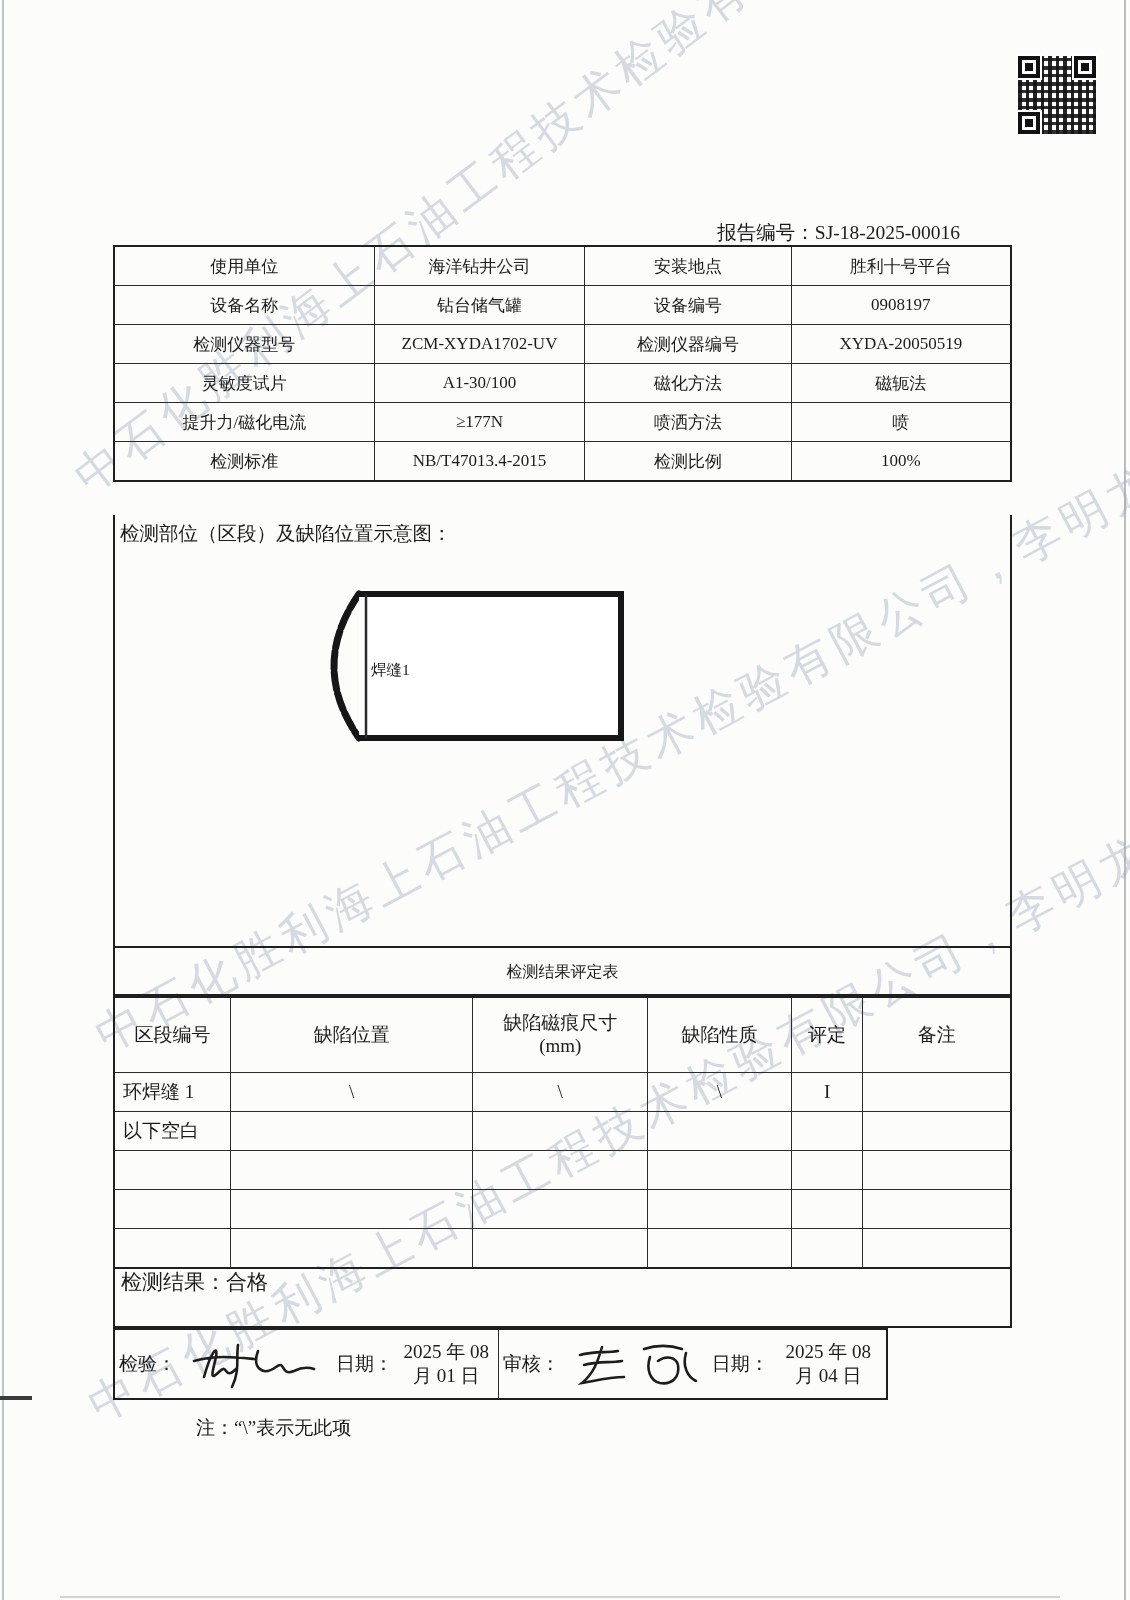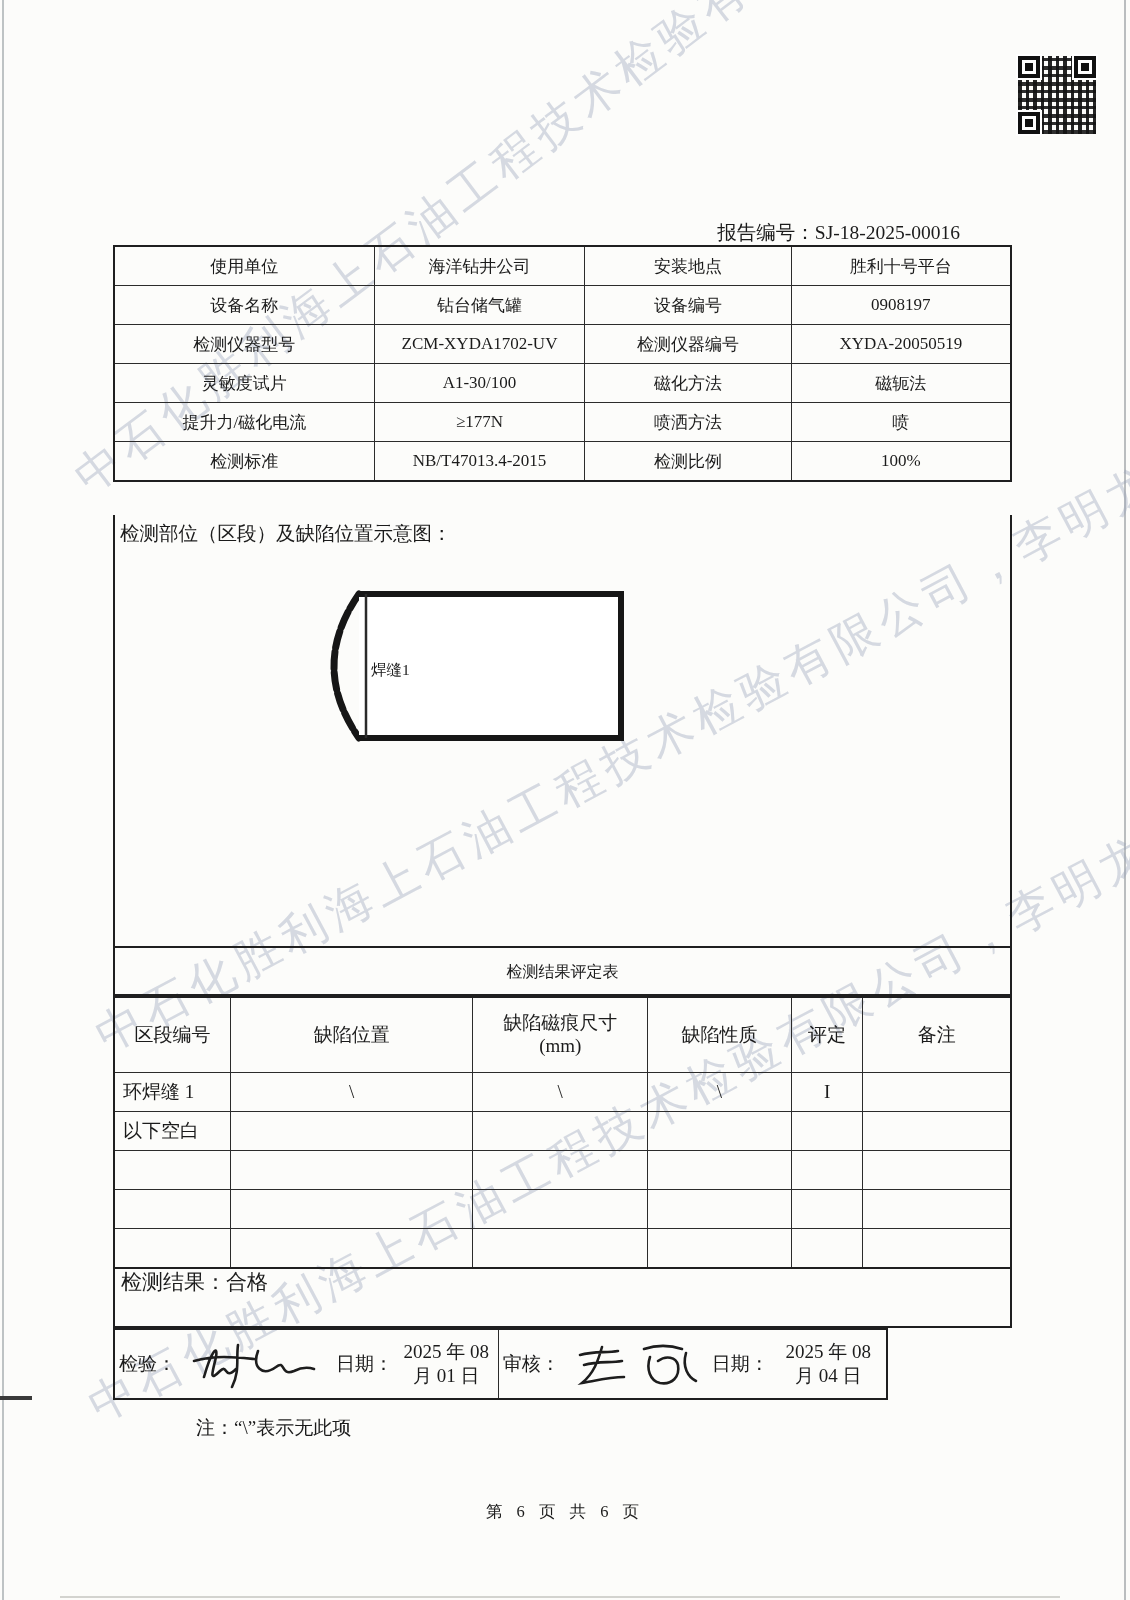--- a/index.html
+++ b/index.html
@@ -243,15 +243,14 @@
           </svg>
           <span class="sign-label">日期：</span>
           <div class="date-box">2025 年 08 月 04 日</div>
         </div>
       </td>
     </tr>
   </tbody>
     </table>
 
   <div class="note">注：“\”表示无此项</div>
-  <div class="page-footer">第 6 页 共 6 页</div>
 
 </div>
 
 </body></html>

